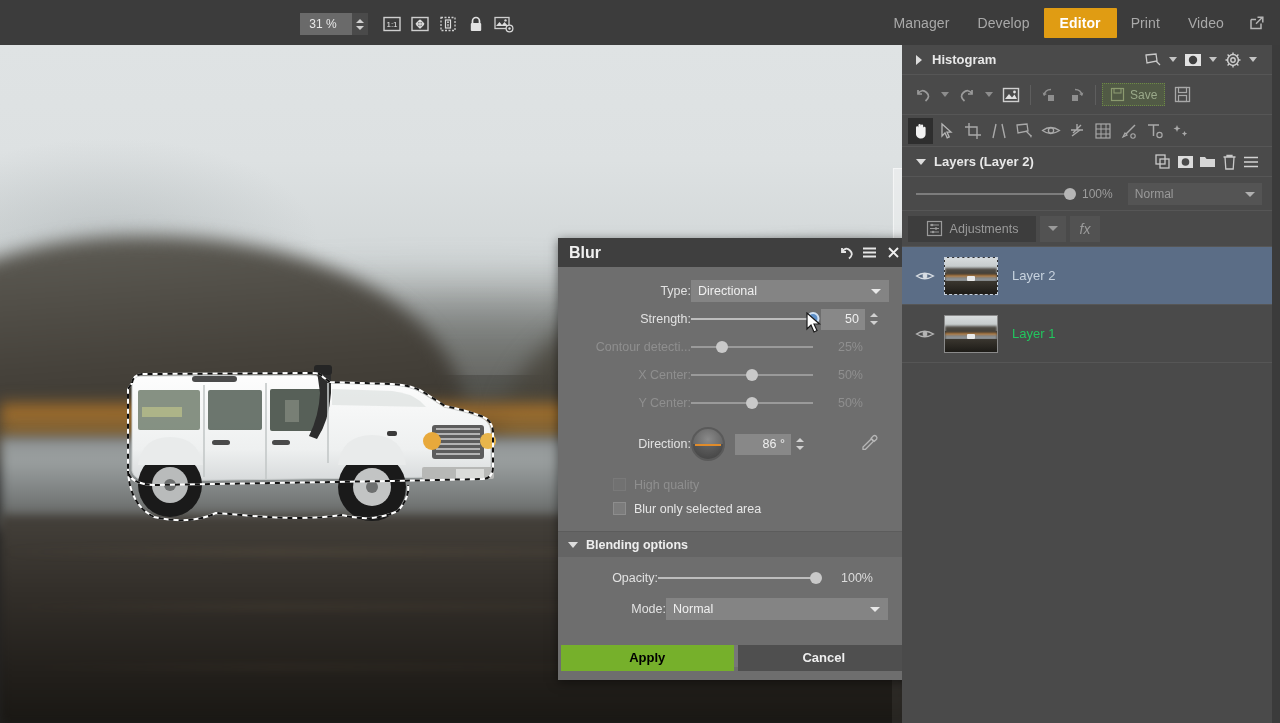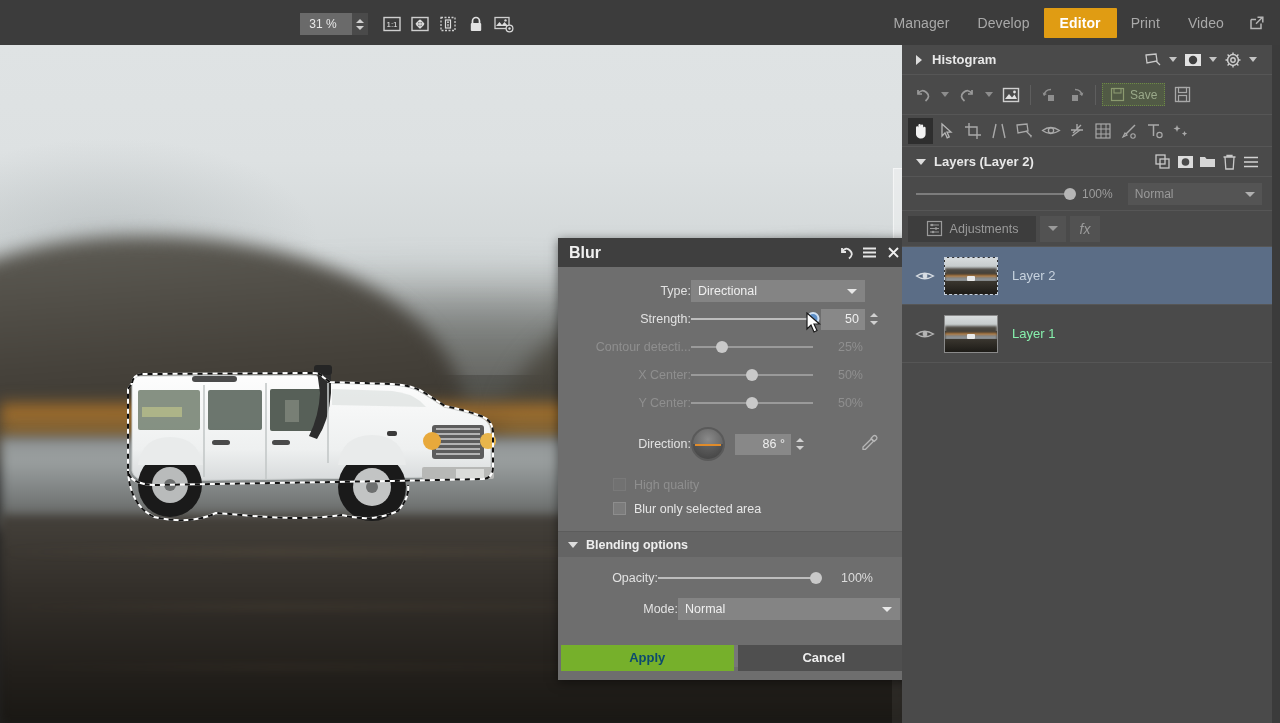--- a/index.html
+++ b/index.html
@@ -241,21 +241,21 @@
     border-right: 5px solid transparent; border-top: 5px solid #ddd;
   }
   .btn-row {
     position: absolute; left: 0; bottom: 0; width: 355px; height: 38px;
     display:flex; align-items:center; padding: 0 3px 7px 3px; gap: 4px;
   }
   .btn {
     flex: 1; height: 26px; display:flex; align-items:center;
     justify-content:center; font-size: 13px; cursor: pointer;
   }
-  .btn.apply { background: #76b02b; color: #0c4a6e; font-weight: bold; }
+  .btn.apply { background: #76b02b; color: #000000; font-weight: bold; }
   .btn.cancel { background: #4f4f4f; color: #eee; font-weight: bold; }
 
   
   .rpanel {
     position:absolute; right: 8px; top: 45px; width: 370px; height: 678px;
     background: #4a4a4a;
   }
   .panel-hdr {
     height: 30px; display:flex; align-items:center; padding: 0 10px 0 14px;
     background: #4a4a4a; border-bottom: 1px solid #565656;
@@ -367,21 +367,21 @@
     background: #8c9092; filter: blur(1px);
   }
   .thumb-gnd {
     position:absolute; left:0; bottom:0; width:100%; height:34%;
     background: linear-gradient(180deg,#3a362f,#1d1b17);
   }
   .thumb-car {
     position:absolute; left:42%; top:50%; width:16%; height:16%;
     background:#e9eaea; border-radius:1px;
   }
-  .layer-name { margin-left: 14px; font-size: 13px; color: #86efac; }
+  .layer-name { margin-left: 14px; font-size: 13px; color: #22c55e; }
   .layer-row.selected .layer-name { color: #c7d2de; }
 
   .cursor-arrow { position: absolute; left: 806px; top: 312px; z-index: 60; }
 </style>
 </head>
 <body>
 
 <div class="app">
 
   <div class="topbar">
@@ -549,21 +549,21 @@
         <svg width="15" height="15" viewBox="0 0 15 15">
             <path d="M3 3l9 9M12 3l-9 9" stroke="#f0f0f0" stroke-width="1.9"></path>
           </svg>
       </div>
     </div>
 
     <div class="dlg-body">
 
       <div class="row">
         <div class="lbl">Type:</div>
-        <div class="select" style="width:174px;">
+        <div class="select" style="width:198px;">
           <span>Directional</span>
           <span class="caret"></span>
         </div>
       </div>
 
       <div class="row">
         <div class="lbl">Strength:</div>
         <div class="slider" style="width:122px;">
           <div class="track"></div>
           <div class="knob sel" style="left:100%;"></div>
@@ -638,21 +638,21 @@
       <div class="row" style="margin-top:7px;">
         <div class="lbl" style="width:100px;">Opacity:</div>
         <div class="slider" style="width:158px;">
           <div class="track"></div>
           <div class="knob" style="left:100%;"></div>
         </div>
         <div class="pct" style="width:44px;margin-left:13px;">100%</div>
       </div>
 
       <div class="row" style="margin-top:3px;">
-        <div class="lbl" style="width:120px;">Mode:</div>
+        <div class="lbl" style="width:108px;">Mode:</div>
         <div class="select" style="width:222px;">
           <span>Normal</span>
           <span class="caret"></span>
         </div>
       </div>
 
       <div class="preset-row" style="margin-top:14px;">
         <div class="preset-sel">
           <span></span>
           <span class="caret"></span>

